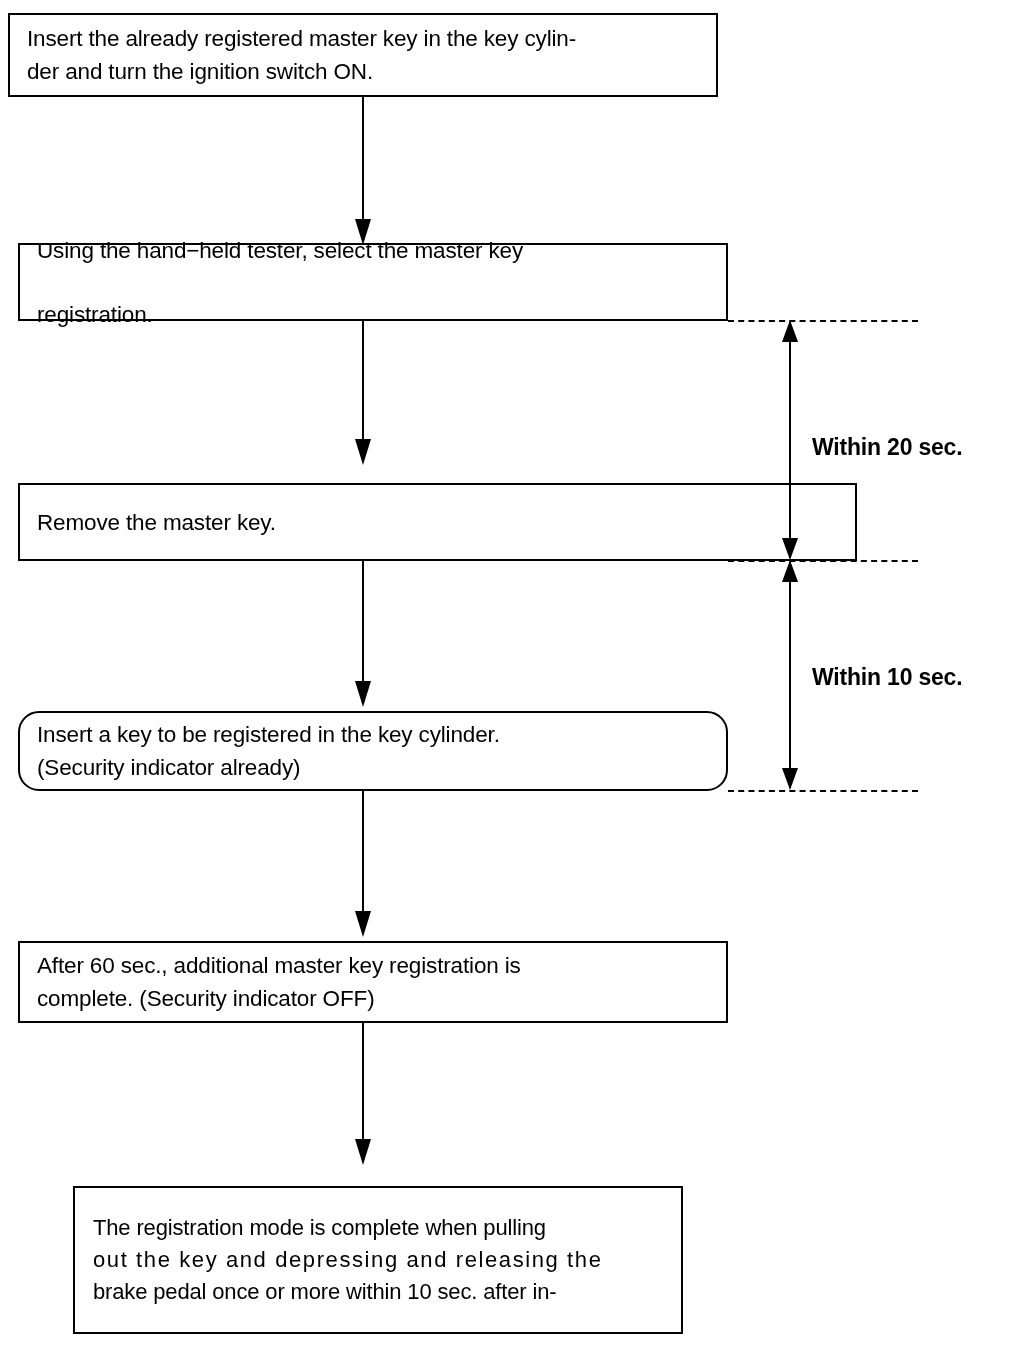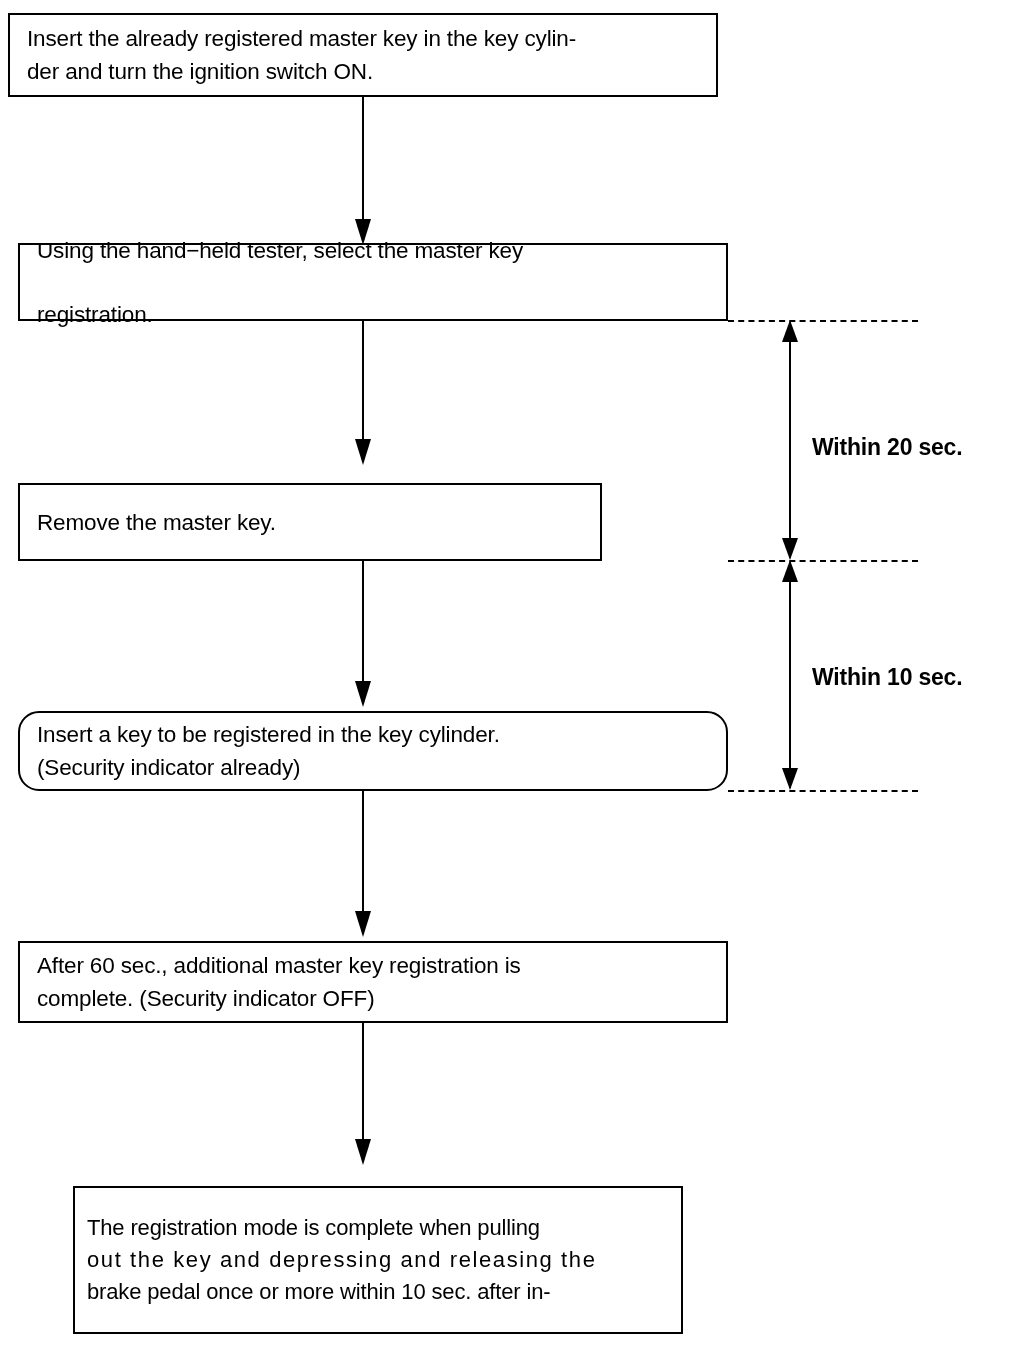--- a/index.html
+++ b/index.html
@@ -31,29 +31,29 @@
   .node .line {
     font-size: 22.5px;
     line-height: 33px;
     letter-spacing: -0.15px;
     white-space: pre;
     padding-left: 17px;
   }
 
   #node-1 { left: 8px;  top: 13px;   width: 710px; height: 84px; }
   #node-2 { left: 18px;  top: 243px;  width: 710px; height: 78px; gap: 31px; }
-  #node-3 { left: 18px;  top: 483px;  width: 584px; height: 78px; }
+  #node-3 { left: 18px;  top: 483px;  width: 839px; height: 78px; }
   #node-4 { left: 18px;  top: 711px;  width: 710px; height: 80px; border-radius: 21px; }
   #node-5 { left: 18px;  top: 941px;  width: 710px; height: 82px; }
   #node-6 { left: 73px;  top: 1186px; width: 610px; height: 148px; }
 
   #node-6 .line {
     font-size: 22px;
     line-height: 32px;
-    padding-left: 12px;
+    padding-left: 18px;
   }
   
   #node-6 .line.wide { letter-spacing: 1.6px; }
 
   
   .connector {
     position: absolute;
     width: 2px;
     background: #000000;
     left: 362px;

